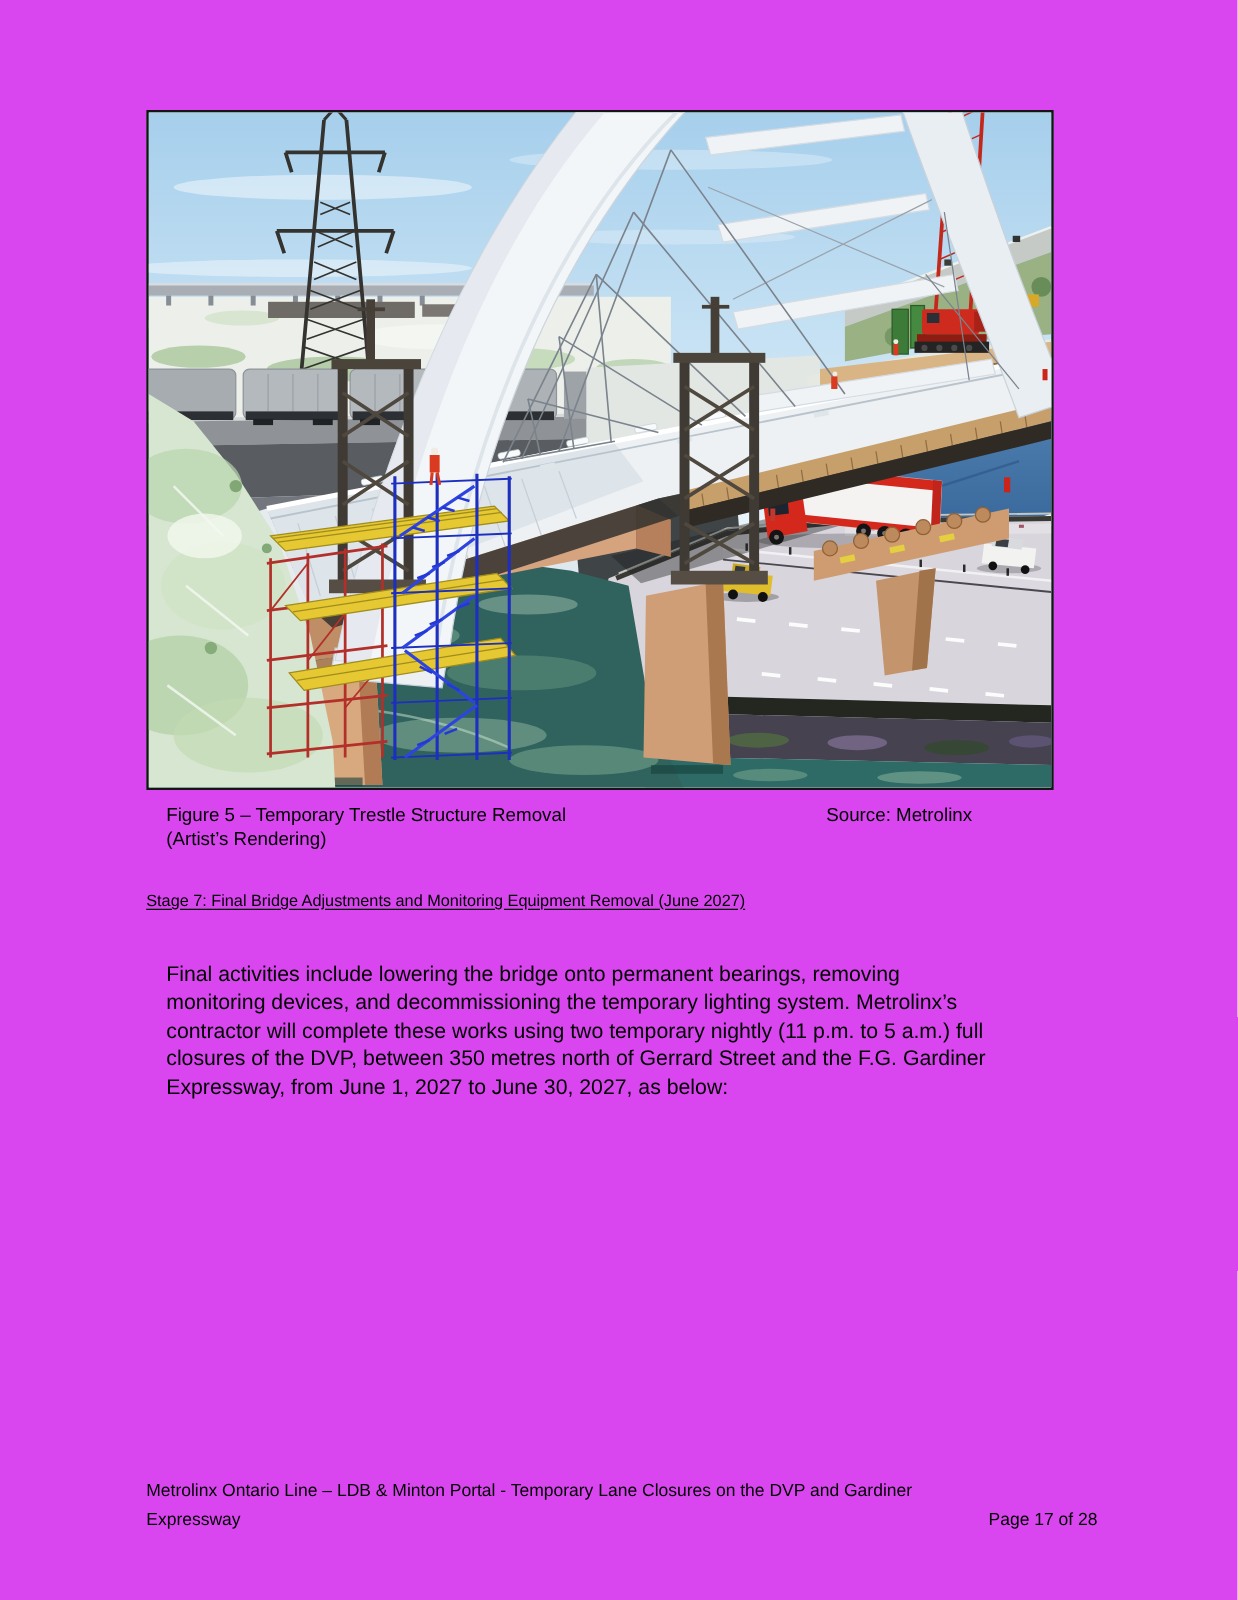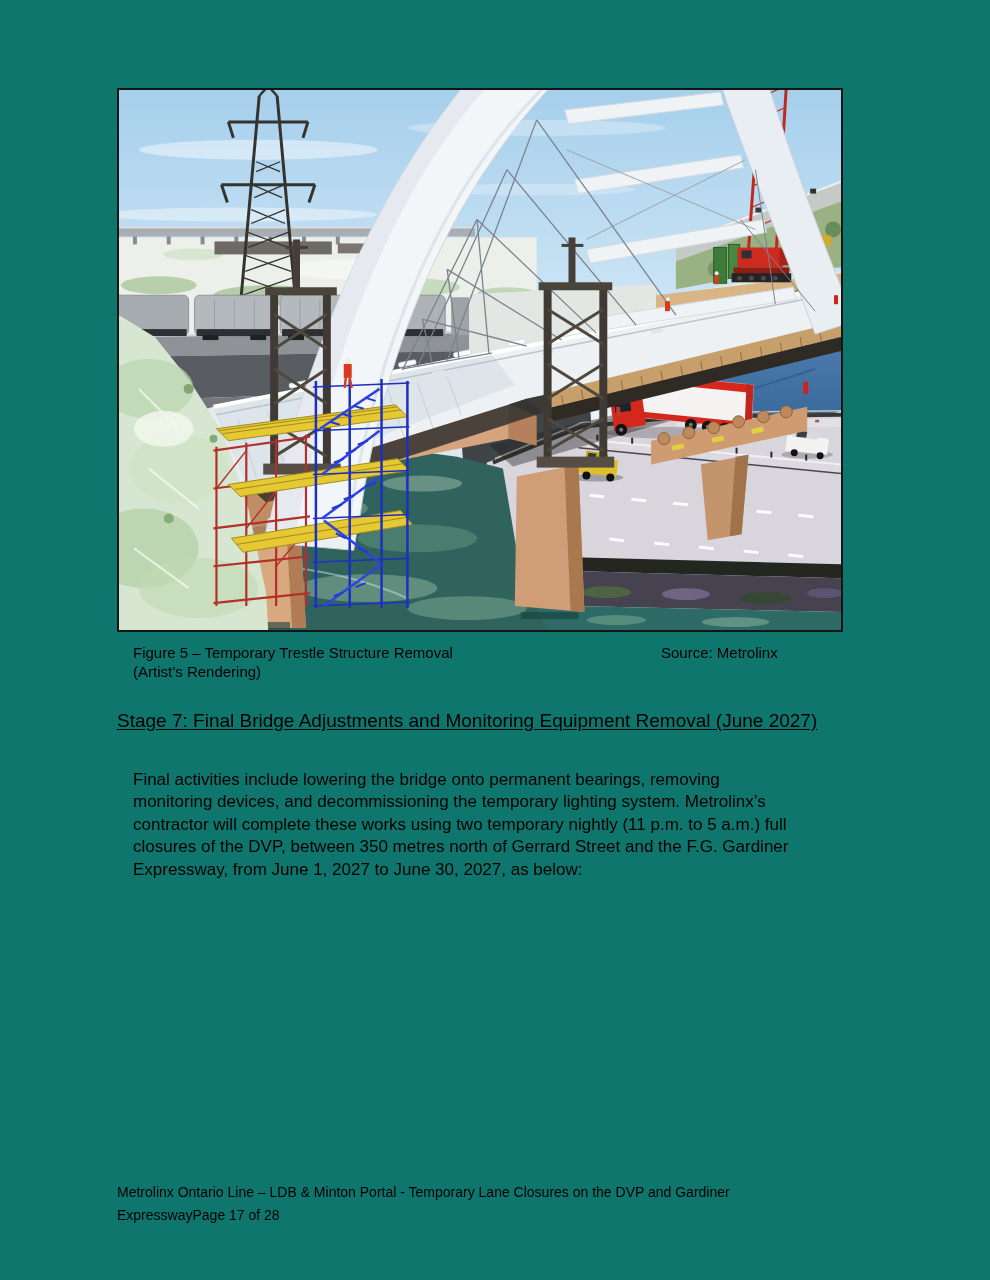--- a/index.html
+++ b/index.html
@@ -1,41 +1,41 @@
 <!DOCTYPE html>
 <html><head>
 <meta charset="utf-8">
 <style>
   html,body{margin:0;padding:0;background:#ffffff;}
   .page{
-    position:relative;width:990px;height:1280px;background:#0f766e;
+    position:relative;width:990px;height:1280px;background:#d946ef;
     font-family:"Liberation Sans","DejaVu Sans",sans-serif;color:#000;
     overflow:hidden;margin:0 auto;
   }
   .figure-frame{
     position:absolute;left:117px;top:88px;width:722px;height:540px;
     border:2px solid #151515;background:#cfe3f2;box-sizing:content-box;
   }
   .figure-frame svg{display:block;width:722px;height:540px;}
   .caption-row{position:absolute;left:117px;top:643px;width:762px;font-size:15px;line-height:19px;}
   .caption-left{margin-left:16px;}
   .caption-source{position:absolute;left:544px;top:0;}
   .stage-heading{
     position:absolute;left:117px;top:709px;width:770px;margin:0;
-    font-size:19px;font-weight:400;line-height:24px;
+    font-size:13px;font-weight:400;line-height:24px;
     text-decoration:underline;text-underline-offset:2px;white-space:nowrap;
   }
   .body-text{
     position:absolute;left:117px;width:775px;margin:16px;
     font-size:17px;line-height:22.4px;white-space:nowrap;
   }
   #para1{top:753px;}
   #para2{top:891px;}
   .page-footer{position:absolute;left:117px;top:1181px;width:761px;font-size:14px;line-height:23px;}
-  .footer-row{display:flex;}
+  .footer-row{display:flex;justify-content:space-between;}
 </style>
 </head>
 <body>
 
 <div class="page">
 
   <figure style="margin:0">
     <div class="figure-frame">
       <svg viewBox="0 0 726 542" preserveAspectRatio="none">
         <defs>

